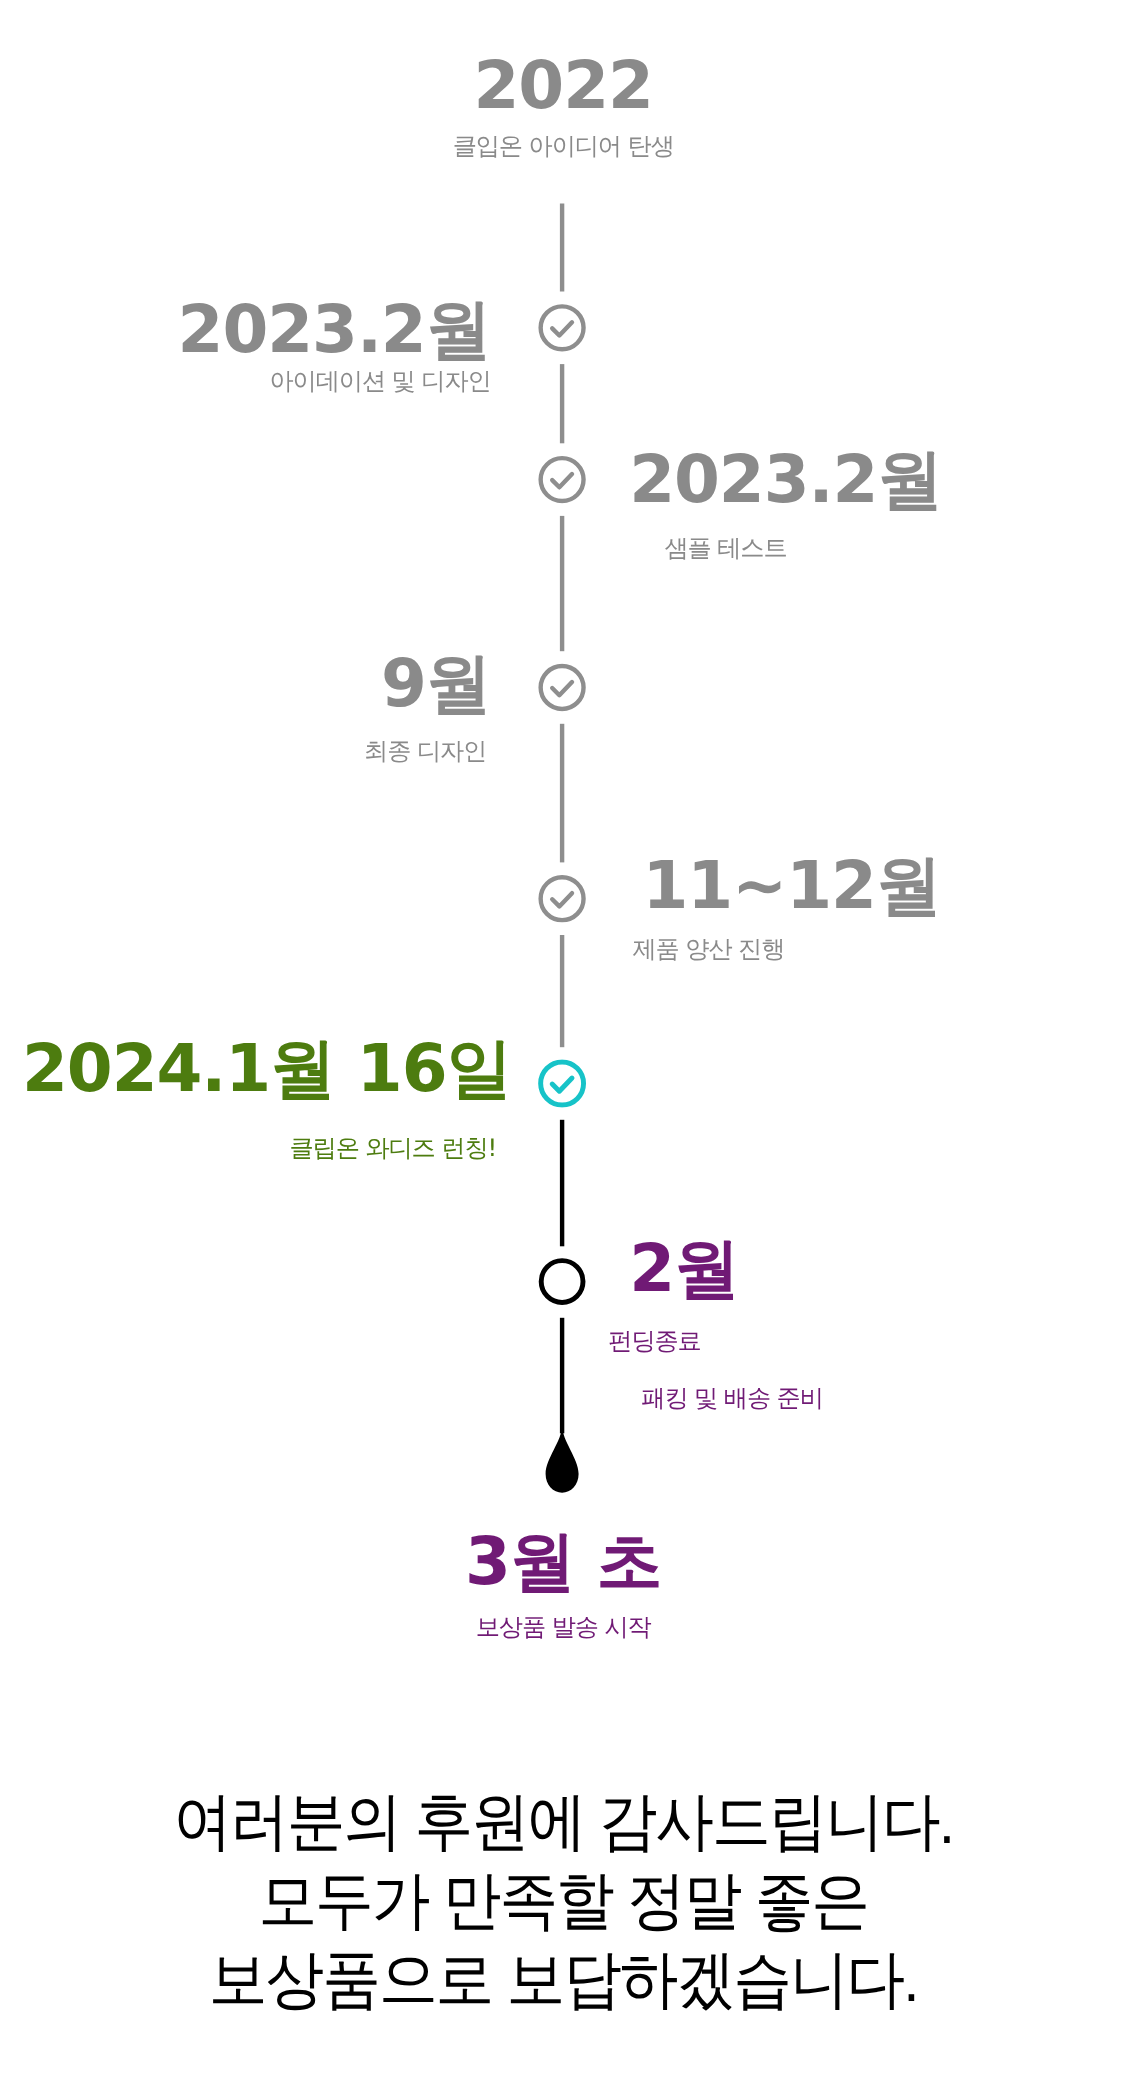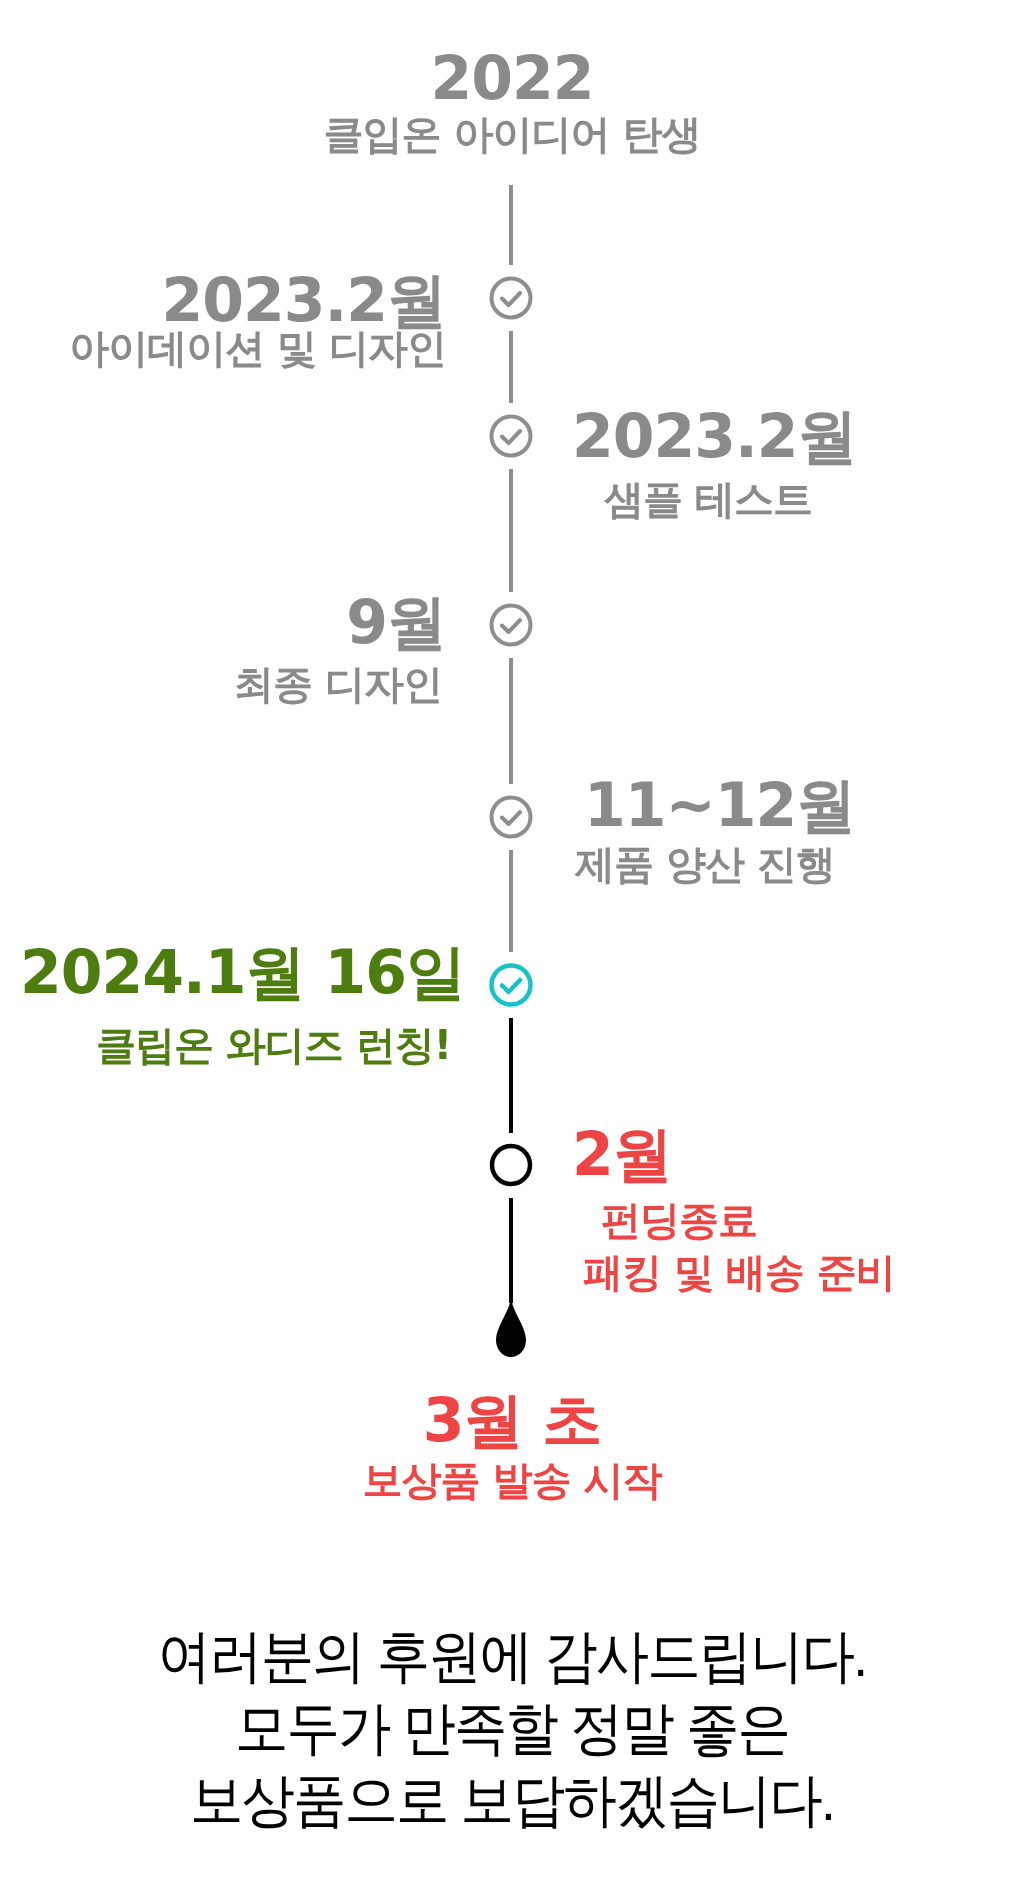--- a/index.html
+++ b/index.html
@@ -1,23 +1,23 @@
 <!DOCTYPE html>
 <html><head>
 <meta charset="utf-8">
 <style>
   html, body { margin:0; padding:0; background:#ffffff; }
   body { width:1024px; height:1892px; position:relative; overflow:hidden;
          font-family:"DejaVu Sans", "Liberation Sans", sans-serif; }
   .abs { position:absolute; }
   .title { font-weight:bold; font-size:60px; line-height:60px; white-space:nowrap; letter-spacing:-1px; }
-  .sub { font-weight:bold; font-size:40px; line-height:36px; white-space:nowrap; letter-spacing:-1px; }
+  .sub { font-weight:normal; font-size:22px; line-height:36px; white-space:nowrap; letter-spacing:-1px; }
   .grey { color:#8a8a8a; }
   .teal { color:#4d7c0f; }
-  .black { color:#ef4444; }
+  .black { color:#701a75; }
   .left { text-align:right; }
   .center { text-align:center; }
   .seg { position:absolute; left:509px; width:4px; }
   .seg.grey { background:#8e8e8e; }
   .seg.black { background:#000; }
   .node { position:absolute; }
   .closing { position:absolute; left:0; width:1024px; top:1620px; text-align:center;
              font-family:"Liberation Sans", sans-serif; font-size:58px; line-height:72px;
              color:#000; letter-spacing:-2px; transform:scaleX(0.92); transform-origin:center; }
   .closing div { white-space:nowrap; }
@@ -73,21 +73,21 @@
 <div class="abs title grey left" style="left:40px; width:406px; top:592px;">9월</div>
 <div class="abs sub grey left" style="left:40px; width:402px; top:666px;">최종 디자인</div>
 
 <div class="abs title grey" style="left:565px; top:775px;margin-left:19px;">11~12월</div>
 <div class="abs sub grey" style="left:575px; top:846px;">제품 양산 진행</div>
 
 <div class="abs title teal left" style="left:20px; width:435px; top:942px;">2024.1월 16일</div>
 <div class="abs sub teal left" style="left:16px; width:435px; top:1027px;">클립온 와디즈 런칭!</div>
 
 <div class="abs title black" style="left:572px; top:1124px;">2월</div>
-<div class="abs sub black" style="left:601px; top:1202px;">펀딩종료</div>
+<div class="abs sub black" style="left:553px; top:1202px;">펀딩종료</div>
 <div class="abs sub black" style="left:573px; top:1254px;margin-left:10px;">패킹 및 배송 준비</div>
 
 <div class="abs title black center" style="left:312px; width:400px; top:1390px;">3월 초</div>
 <div class="abs sub black center" style="left:262px; width:500px; top:1462px;">보상품 발송 시작</div>
 
 <div class="closing">
   <div>여러분의 후원에 감사드립니다.</div>
   <div>모두가 만족할 정말 좋은</div>
   <div>보상품으로 보답하겠습니다.</div>
 </div>

